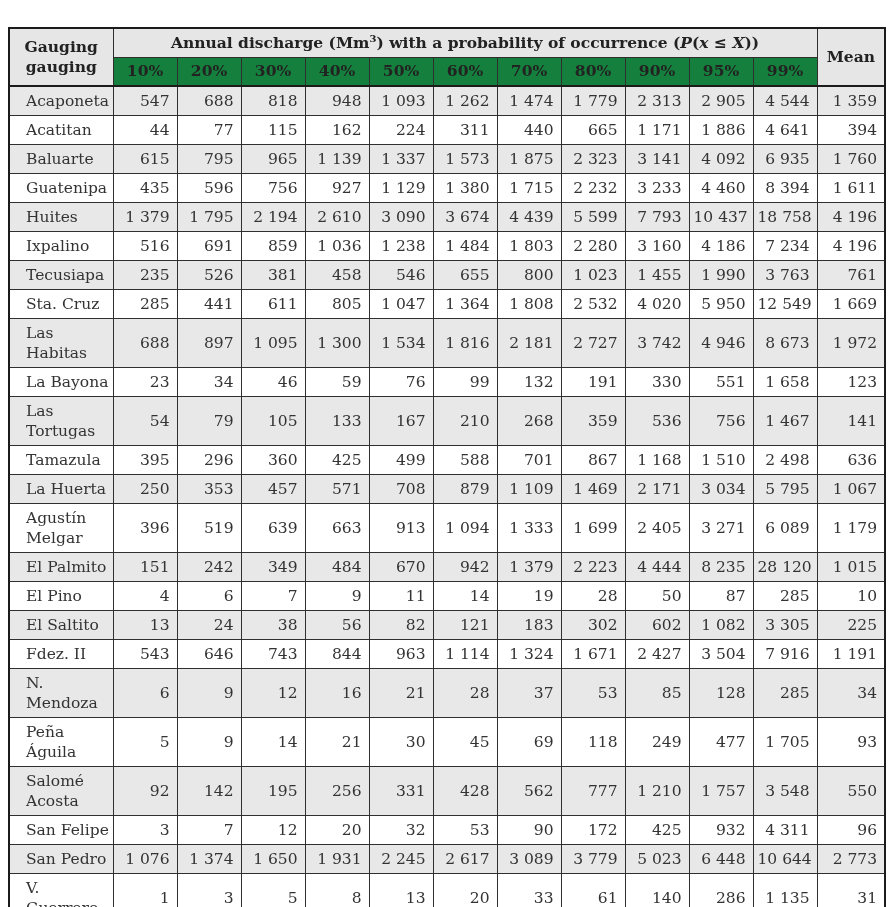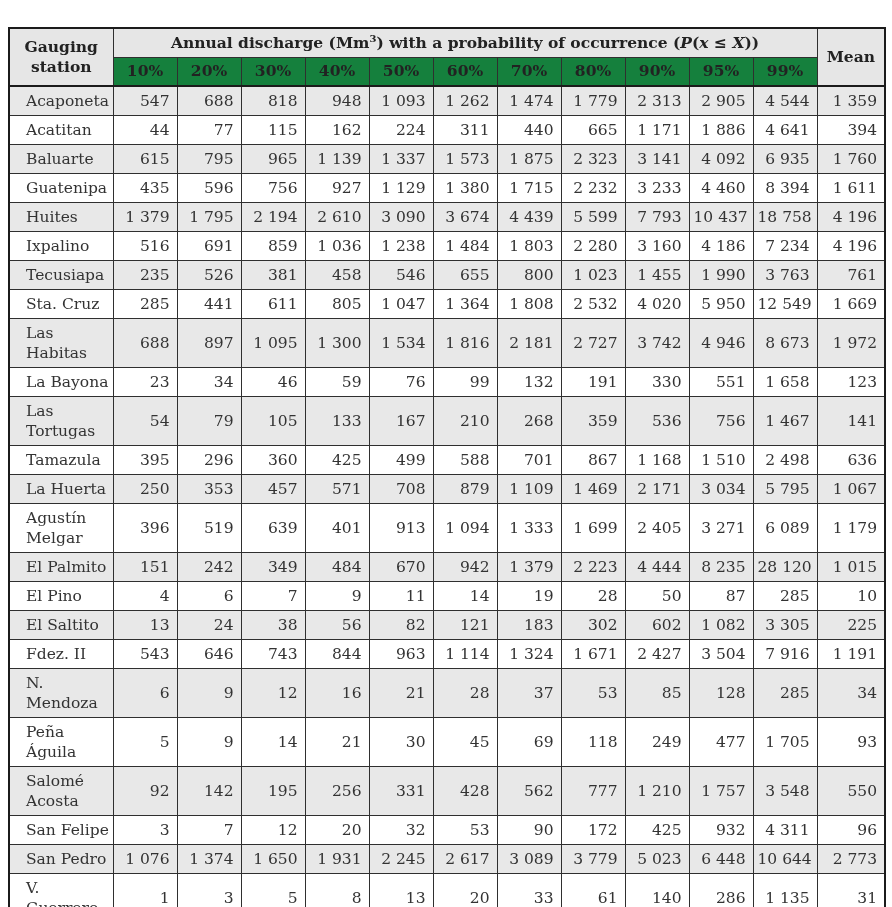--- a/index.html
+++ b/index.html
@@ -94,21 +94,21 @@
         <col class="c-val">
         <col class="c-val">
         <col class="c-val">
       <col class="c-val">
         <col class="c-val">
         <col class="c-val">
       <col class="c-mean">
     </colgroup>
     <thead>
       <tr>
-        <th rowspan="2" class="station-h">Gauging station</th>
+        <th rowspan="2" class="station-h">Gauging gauging</th>
         <th colspan="11" class="group-h"><span>Annual discharge (Mm</span><sup>3</sup><span>) with a probability of occurrence (</span><i>P</i><span>(</span><i>x</i><span> ≤ </span><i>X</i><span>))</span></th>
         <th rowspan="2" class="mean-h">Mean</th>
       </tr>
       <tr class="percent-row" id="percent-row">
           <th>10%</th>
           <th>20%</th>
           <th>30%</th>
           <th>40%</th>
           <th>50%</th>
           <th>60%</th>
@@ -313,21 +313,21 @@
           <td class="num">2 171</td>
           <td class="num">3 034</td>
           <td class="num">5 795</td>
           <td class="num mean">1 067</td>
         </tr>
         <tr>
           <td class="station">Agustín Melgar</td>
           <td class="num">396</td>
           <td class="num">519</td>
           <td class="num">639</td>
-          <td class="num">401</td>
+          <td class="num">663</td>
           <td class="num">913</td>
           <td class="num">1 094</td>
           <td class="num">1 333</td>
           <td class="num">1 699</td>
           <td class="num">2 405</td>
           <td class="num">3 271</td>
           <td class="num">6 089</td>
           <td class="num mean">1 179</td>
         </tr>
         <tr>

